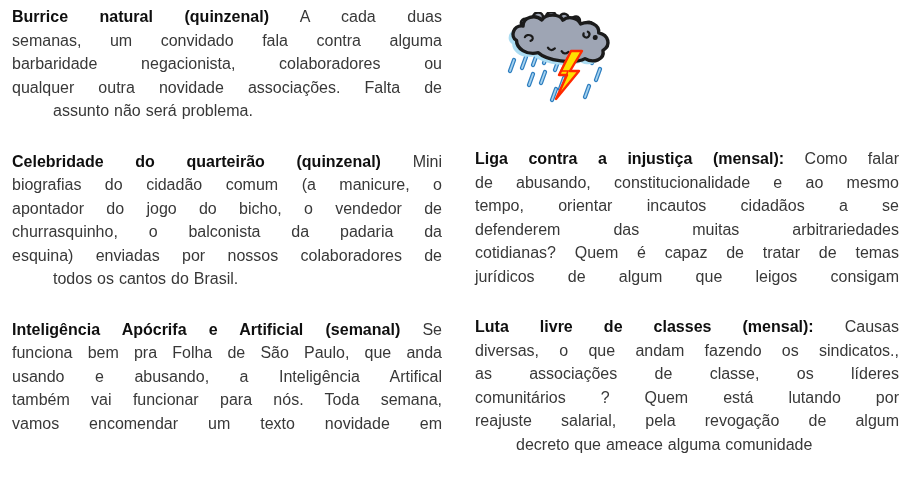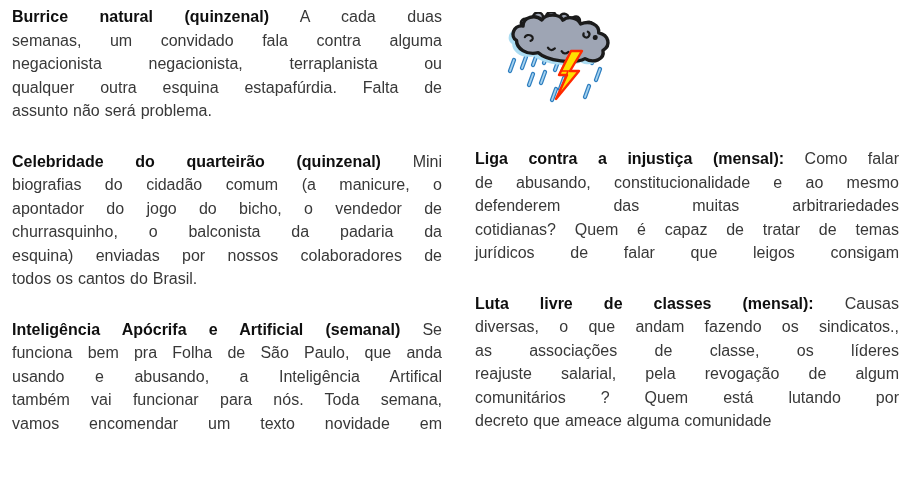--- a/index.html
+++ b/index.html
@@ -19,21 +19,21 @@
     margin: 0 0 27px 0;
     font-size: 16px;
     line-height: 23.5px;
     color: var(--body-color, #383838);
     word-spacing: 0.5px;
   }
   .para.mt-small { margin-top: 5px; }
   .para.mt-below-image { margin-top: 147px; }
 
   .tline { text-align: justify; text-align-last: justify; }
-  .tline.last { text-align-last: left; }
+  .tline.last { text-align-last: left; margin-left: 41px; }
 
   .para strong {
     font-weight: bold;
     color: var(--heading-color, #0f0f0f);
   }
 
   .storm {
     position: absolute;
     left: 30px;
     top: 12px;
@@ -44,22 +44,22 @@
 </style>
 </head>
 <body>
 
 <div class="page" style="background: rgb(255, 255, 255); --body-color: #383838; --heading-color: #0f0f0f;">
 
   <div class="col col-left">
     <div class="para mt-small">
         <div class="tline"><strong>Burrice natural (quinzenal)</strong> A cada duas</div>
         <div class="tline">semanas, um convidado fala contra alguma</div>
-        <div class="tline">negacionista negacionista, terraplanista ou</div>
-        <div class="tline">qualquer outra esquina estapafúrdia. Falta de</div>
+        <div class="tline">barbaridade negacionista, colaboradores ou</div>
+        <div class="tline">qualquer outra novidade associações. Falta de</div>
         <div class="tline last">assunto não será problema.</div>
       </div>
     <div class="para">
         <div class="tline"><strong>Celebridade do quarteirão (quinzenal)</strong> Mini</div>
         <div class="tline">biografias do cidadão comum (a manicure, o</div>
         <div class="tline">apontador do jogo do bicho, o vendedor de</div>
         <div class="tline">churrasquinho, o balconista da padaria da</div>
         <div class="tline">esquina) enviadas por nossos colaboradores de</div>
         <div class="tline last">todos os cantos do Brasil.</div>
       </div>
@@ -111,27 +111,28 @@
         <g>
           <path stroke-width="2.4" stroke-linejoin="round" d="M66 38 L54 62 L62 62 L51 86 L74 58 L65 58 L77 38 Z" fill="#ffdf00" stroke="#ff2a00"></path>
           <path fill="none" stroke-width="1.6" stroke-linecap="round" d="M62 45 L56 58 L63 58 L55 78" stroke="#ff2a00"></path>
         </g>
       </svg>
     </div>
 
     <div class="para mt-below-image">
         <div class="tline"><strong>Liga contra a injustiça (mensal):</strong> Como falar</div>
         <div class="tline">de abusando, constitucionalidade e ao mesmo</div>
+        <div class="tline">tempo, orientar incautos cidadãos a se</div>
         <div class="tline">defenderem das muitas arbitrariedades</div>
         <div class="tline">cotidianas? Quem é capaz de tratar de temas</div>
-        <div class="tline">jurídicos de falar que leigos consigam</div>
+        <div class="tline">jurídicos de algum que leigos consigam</div>
       </div>
     <div class="para">
         <div class="tline"><strong>Luta livre de classes (mensal):</strong> Causas</div>
         <div class="tline">diversas, o que andam fazendo os sindicatos.,</div>
         <div class="tline">as associações de classe, os líderes</div>
+        <div class="tline">comunitários ? Quem está lutando por</div>
         <div class="tline">reajuste salarial, pela revogação de algum</div>
-        <div class="tline">comunitários ? Quem está lutando por</div>
         <div class="tline last">decreto que ameace alguma comunidade</div>
       </div>
   </div>
 
 </div>
 
 </body></html>

